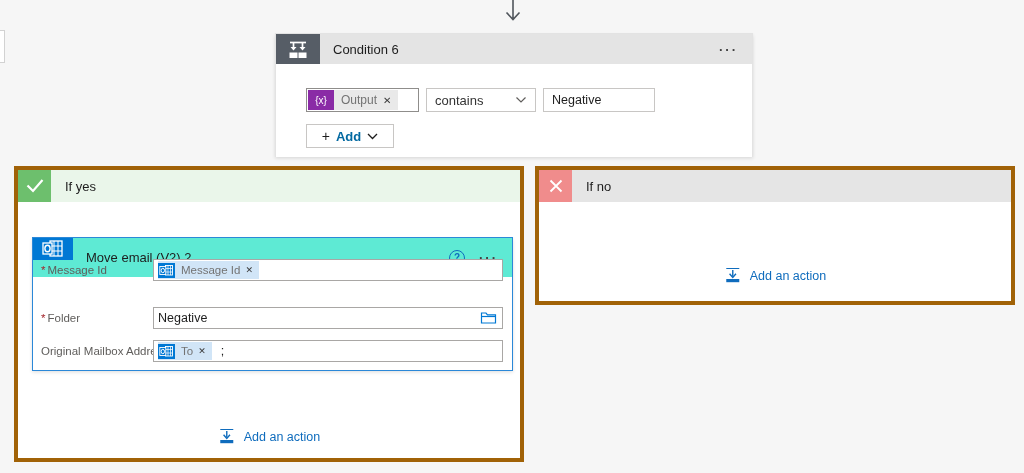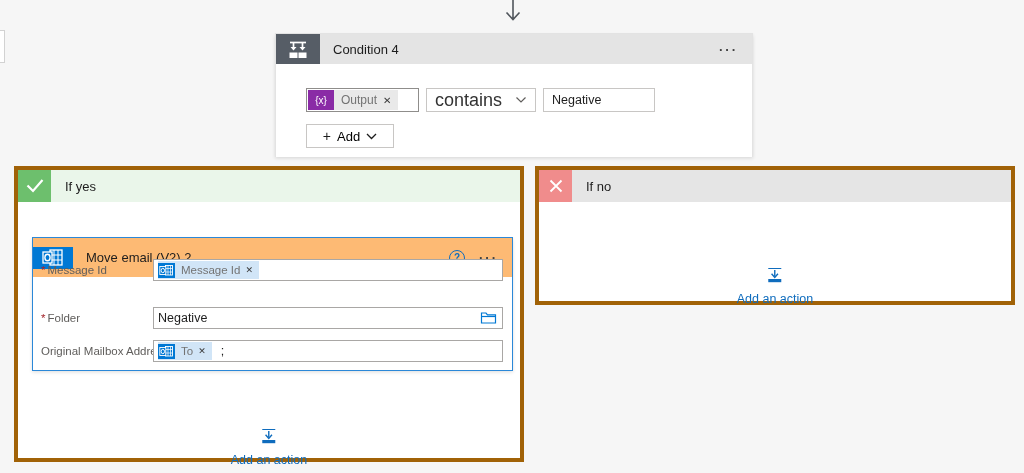--- a/index.html
+++ b/index.html
@@ -28,46 +28,46 @@
   .cond-body { position:relative; height:93px; background:#fff; }
   .cond-row { position:absolute; top:24px; left:30px; display:flex; gap:7px; }
   .operand-box { width:113px; height:24px; border:1px solid #8f8d8b; background:#fff;
     display:flex; align-items:center; padding:1px; }
   .token-pill { display:flex; align-items:center; height:20px; background:#e9e9e9; padding-right:7px; }
   .fx-chip { width:26px; height:20px; background:#8a2ba6; color:#fff; font-size:10px;
     display:flex; align-items:center; justify-content:center; margin-right:7px; }
   .token-text { font-size:12px; color:#737373; }
   .token-x { font-size:10px; color:#3b3b3b; margin-left:6px; cursor:pointer; }
   .operator-box { width:110px; height:24px; border:1px solid #c8c6c4; background:#fff;
-    display:flex; align-items:center; padding:0 8px; font-size:18px; color:#333; cursor:pointer; }
+    display:flex; align-items:center; padding:0 8px; font-size:13px; color:#333; cursor:pointer; }
   .operator-box svg { margin-left:auto; }
   .value-input { width:112px; height:24px; border:1px solid #c8c6c4; background:#fff;
     font-size:12.5px; color:#1d1d1d; padding:0 8px; font-family:inherit; outline:none; }
   .add-btn { position:absolute; top:60px; left:30px; width:88px; height:24px; border:1px solid #c8c6c4;
     background:#fff; display:flex; align-items:center; justify-content:center; gap:6px;
     font-size:13px; cursor:pointer; }
   .add-plus { font-size:14px; color:#1d1d1d; font-weight:normal; }
-  .add-label { font-weight:normal; color:#000000; }
+  .add-label { font-weight:bold; color:#0369a1; }
 
   
   .branch { position:absolute; background:#fff; border:4px solid #a16207;
     box-shadow:0 0.3px 0.9px rgba(0,0,0,.05); }
   .branch-yes { left:14px; top:166px; width:510px; height:296px; }
   .branch-no  { left:535px; top:166px; width:480px; height:139px; }
   .branch-header { display:flex; align-items:stretch; height:32px; cursor:pointer; }
   .branch-yes .branch-header { background:#eaf6ea; }
   .branch-no  .branch-header { background:#e5e5e5; }
   .branch-icon-box { width:33px; display:flex; align-items:center; justify-content:center; }
   .branch-yes .branch-icon-box { background:#6dbf6d; }
   .branch-no  .branch-icon-box { background:#f08c8c; }
   .branch-label { align-self:center; margin-left:14px; font-size:13px; color:#1d1d1d; }
 
   
   .action-card { left:14px; top:67px; width:481px; height:134px; border:1px solid #2b88d8; }
-  .action-header { display:flex; align-items:center; height:39px; background:#fdba74; cursor:pointer; }
+  .action-header { display:flex; align-items:flex-start; height:39px; background:#5eead4; cursor:pointer; }
   .action-icon-box { width:40px; background:#0078d4; display:flex; align-items:center; justify-content:center; }
   .help-badge { align-self:center; width:16px; height:16px; border:1px solid #0f6cbd; border-radius:50%;
     color:#0f6cbd; font-size:10px; font-weight:bold; text-align:center; line-height:14px;
     margin-left:auto; cursor:pointer; }
   .action-header .ellipsis { margin-left:0; }
   .field-row { position:absolute; left:8px; right:8px; height:24px; display:flex; align-items:center; }
   .field-label { font-size:11.5px; color:#5f5d5b; white-space:nowrap; }
   .asterisk { color:#a4262c; font-size:11.5px; margin-right:2px; }
   .field-input { position:absolute; left:112px; width:350px; height:22px; border:1px solid #a9a7a5;
     background:#fff; display:flex; align-items:center; padding:1px 4px; }
@@ -75,21 +75,21 @@
     font-family:inherit; background:transparent; }
   .blue-token { display:flex; align-items:center; height:18px; background:#d1e5f7; padding-right:6px; cursor:pointer; }
   .blue-token .mini-icon { margin-right:6px; }
   .blue-token .token-text { font-size:11.5px; }
   .blue-token .token-x { font-size:9px; margin-left:5px; }
   .suffix-text { font-size:12.5px; color:#1d1d1d; margin-left:9px; }
   .folder-picker { position:absolute; right:5px; top:3px; cursor:pointer; }
 
   
   .add-action { position:absolute; left:50%; transform:translateX(-50%); display:flex;
-    align-items:center; gap:8px; color:#0f6cbd; font-size:12.5px; white-space:nowrap; cursor:pointer;flex-direction:column; }
+    align-items:center; gap:8px; color:#0f6cbd; font-size:12.5px; white-space:nowrap; cursor:pointer; }
   .branch-yes .add-action { top:258px; }
   .branch-no  .add-action { top:97px; }
 </style>
 </head>
 <body>
 
 <div id="canvas">
 
   <div class="edge-sliver"></div>
 
@@ -101,21 +101,21 @@
     <div class="cond-header">
       <div class="cond-icon-box">
         <svg width="26" height="23" viewBox="0 0 26 23">
           <path d="M5 4.5 H21" stroke="#fff" stroke-width="1.7" fill="none"></path>
           <path d="M8.5 4.5 V10 M17.5 4.5 V10" stroke="#fff" stroke-width="1.7" fill="none"></path>
           <path d="M5.5 9 L8.5 12.5 L11.5 9 Z M14.5 9 L17.5 12.5 L20.5 9 Z" fill="#fff"></path>
           <rect x="4.5" y="14.5" width="8" height="5.5" fill="#fff"></rect>
           <rect x="13.5" y="14.5" width="8" height="5.5" fill="#fff"></rect>
         </svg>
       </div>
-      <span class="hdr-title">Condition 4</span>
+      <span class="hdr-title">Condition 6</span>
       <span class="ellipsis">···</span>
     </div>
     <div class="cond-body">
       <div class="cond-row">
         <div class="operand-box">
           <div class="token-pill">
             <span class="fx-chip">{x}</span>
             <span class="token-text">Output</span>
             <span class="token-x">✕</span>
           </div>

